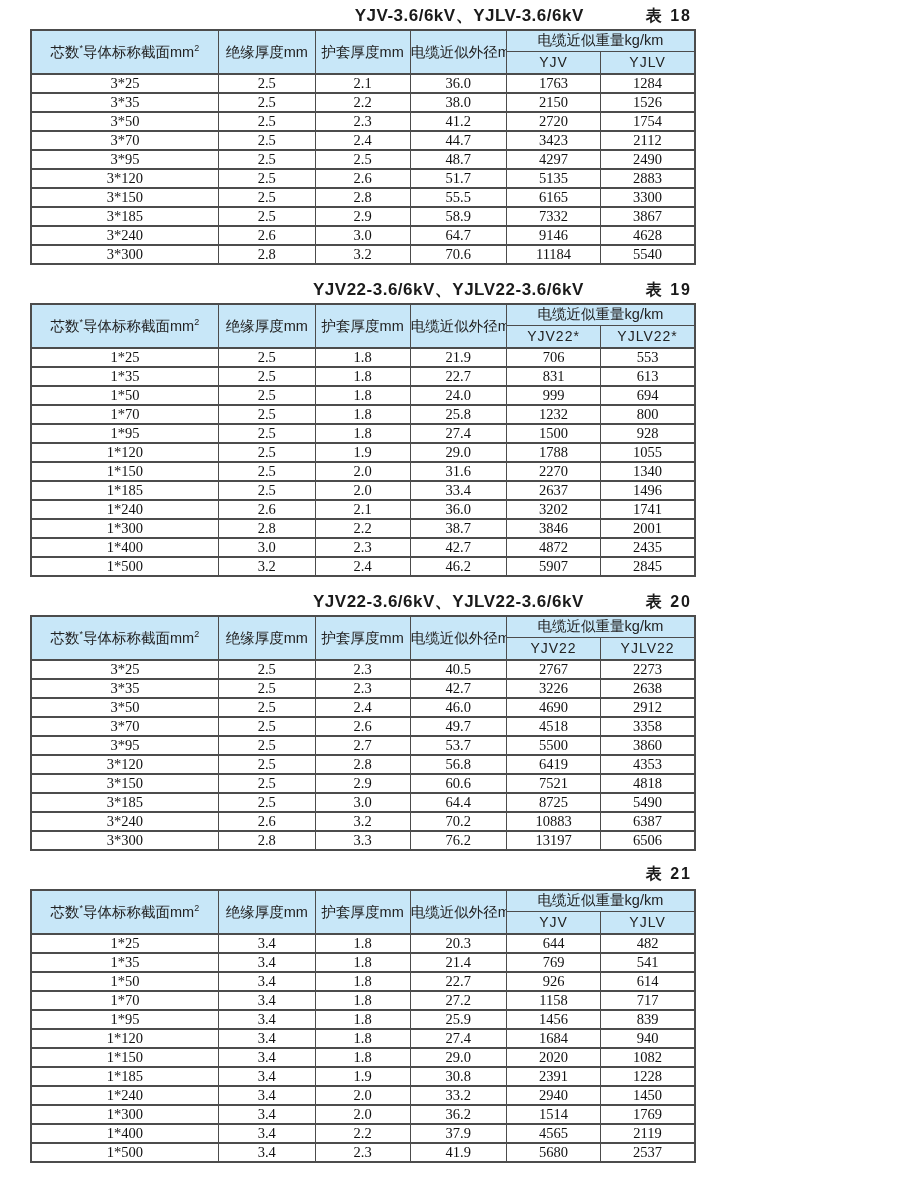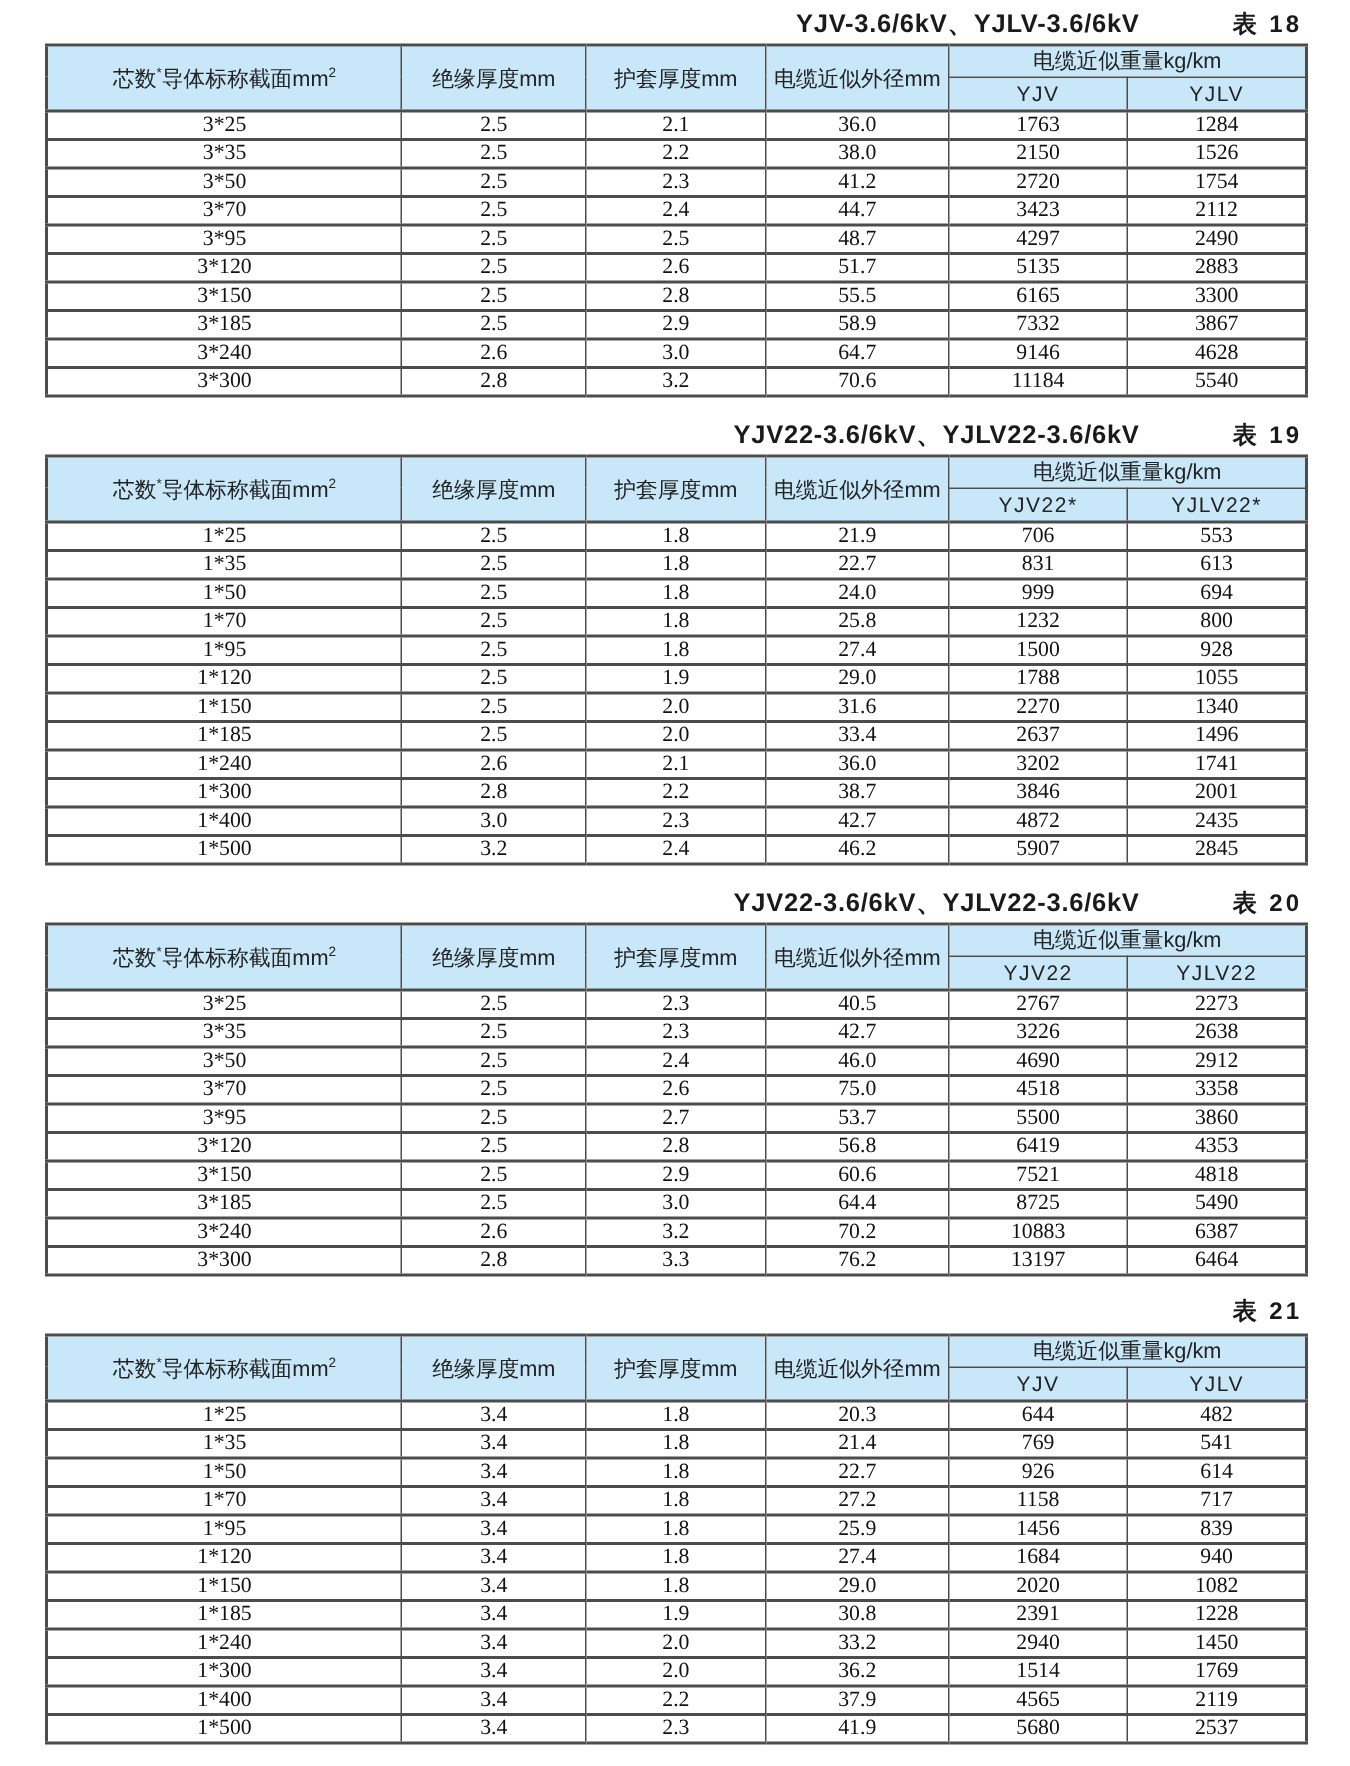--- a/index.html
+++ b/index.html
@@ -12,21 +12,21 @@
   html, body { margin: 0; padding: 0; }
   body {
     width: 900px;
     height: 1177px;
     background: var(--page-bg);
     padding: 2px 28px 0 30px;
     font-family: "Liberation Sans", sans-serif;
     color: var(--text-color);
     overflow: hidden;
   }
-  .page { width: 842px; }
+  .page { width: 666px; }
 
   .table-section { margin-top: 13px; }
   .table-section.first { margin-top: 2px; }
 
   .table-title {
     display: flex;
     align-items: baseline;
     justify-content: flex-end;
     gap: 62px;
     padding-right: 4px;
@@ -383,21 +383,21 @@
             <td>2.5</td>
             <td>2.4</td>
             <td>46.0</td>
             <td>4690</td>
             <td>2912</td>
           </tr>
           <tr>
             <td>3*70</td>
             <td>2.5</td>
             <td>2.6</td>
-            <td>75.0</td>
+            <td>49.7</td>
             <td>4518</td>
             <td>3358</td>
           </tr>
           <tr>
             <td>3*95</td>
             <td>2.5</td>
             <td>2.7</td>
             <td>53.7</td>
             <td>5500</td>
             <td>3860</td>
@@ -433,21 +433,21 @@
             <td>70.2</td>
             <td>10883</td>
             <td>6387</td>
           </tr>
           <tr>
             <td>3*300</td>
             <td>2.8</td>
             <td>3.3</td>
             <td>76.2</td>
             <td>13197</td>
-            <td>6464</td>
+            <td>6506</td>
           </tr>
         </tbody>
     </table>
   </section>
 
   <section class="table-section">
     <div class="table-title">
       <span class="tno">表 21</span>
     </div>
     <table class="spec">

